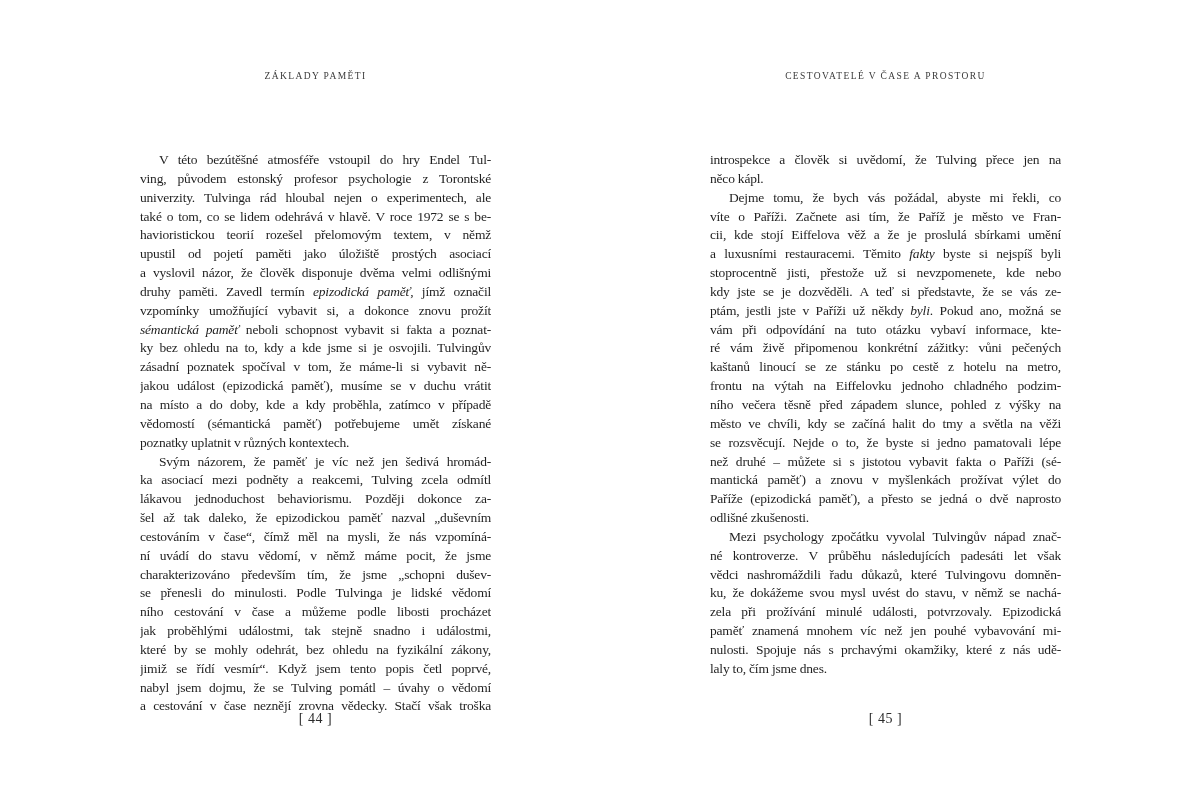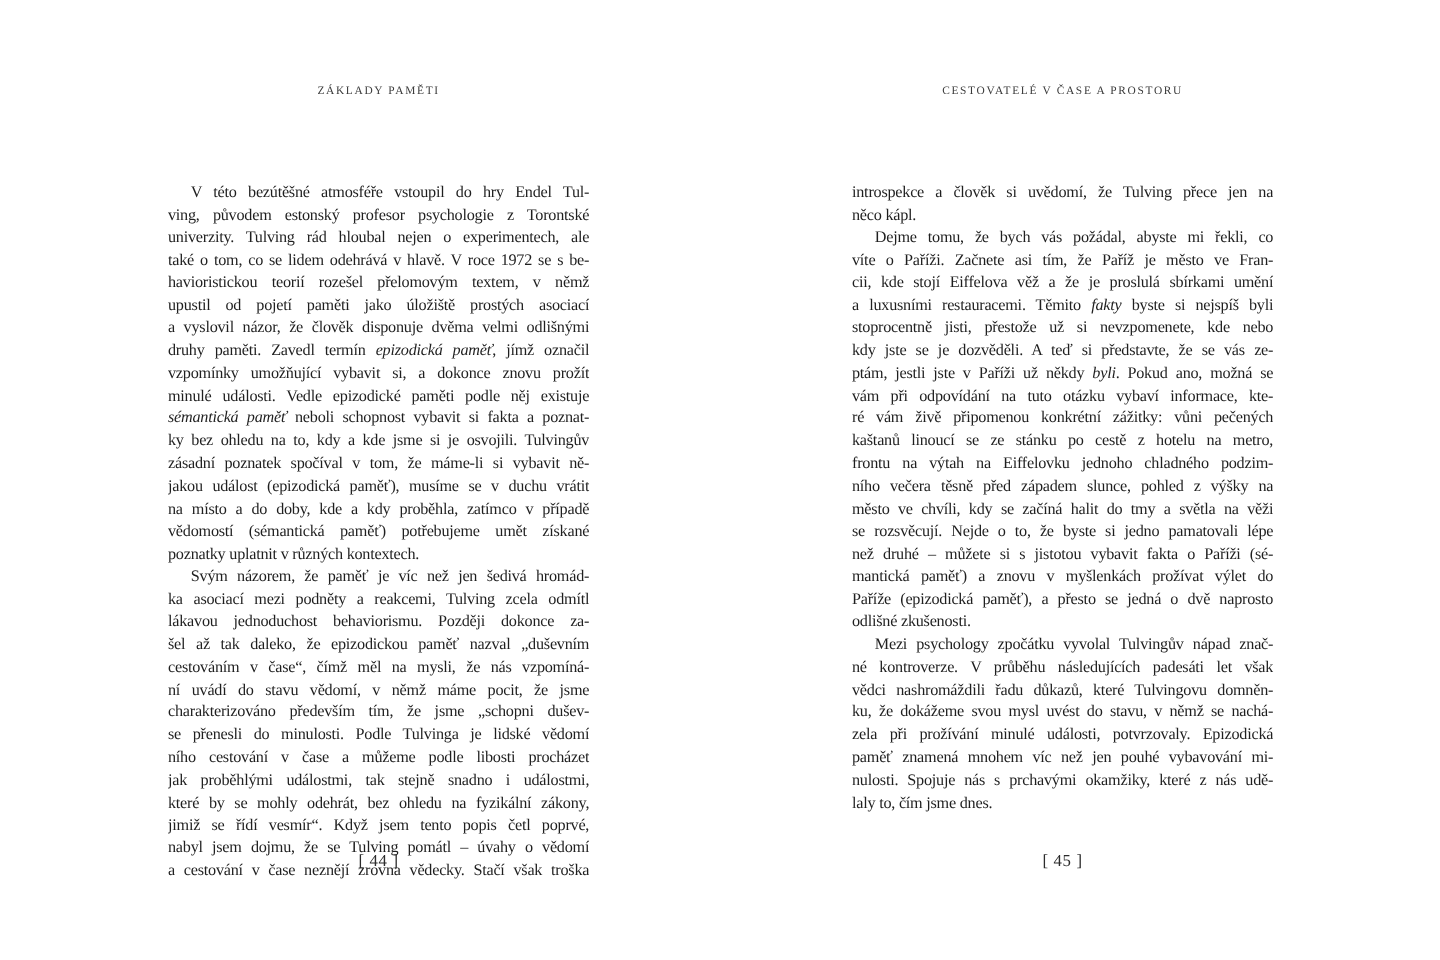--- a/index.html
+++ b/index.html
@@ -73,28 +73,27 @@
 </head>
 <body>
 
 <div class="spread">
 
   <div class="page left">
     <div class="running-head">ZÁKLADY PAMĚTI</div>
     <div class="page-body">
         <div class="line indent"><span>V této bezútěšné atmosféře vstoupil do hry Endel Tul-</span></div>
         <div class="line"><span>ving, původem estonský profesor psychologie z Torontské</span></div>
-        <div class="line"><span>univerzity. Tulving rád hloubal nejen o experimentech, ale</span></div>
+        <div class="line"><span>univerzity. Tulvinga rád hloubal nejen o experimentech, ale</span></div>
         <div class="line"><span>také o tom, co se lidem odehrává v hlavě. V roce 1972 se s be-</span></div>
         <div class="line"><span>havioristickou teorií rozešel přelomovým textem, v němž</span></div>
         <div class="line"><span>upustil od pojetí paměti jako úložiště prostých asociací</span></div>
         <div class="line"><span>a vyslovil názor, že člověk disponuje dvěma velmi odlišnými</span></div>
         <div class="line"><span>druhy paměti. Zavedl termín </span><i>epizodická paměť</i><span>, jímž označil</span></div>
         <div class="line"><span>vzpomínky umožňující vybavit si, a dokonce znovu prožít</span></div>
-        <div class="line"><span>minulé události. Vedle epizodické paměti podle něj existuje</span></div>
         <div class="line"><i>sémantická paměť</i><span> neboli schopnost vybavit si fakta a poznat-</span></div>
         <div class="line"><span>ky bez ohledu na to, kdy a kde jsme si je osvojili. Tulvingův</span></div>
         <div class="line"><span>zásadní poznatek spočíval v tom, že máme-li si vybavit ně-</span></div>
         <div class="line"><span>jakou událost (epizodická paměť), musíme se v duchu vrátit</span></div>
         <div class="line"><span>na místo a do doby, kde a kdy proběhla, zatímco v případě</span></div>
         <div class="line"><span>vědomostí (sémantická paměť) potřebujeme umět získané</span></div>
         <div class="line endline"><span>poznatky uplatnit v různých kontextech.</span></div>
         <div class="line indent"><span>Svým názorem, že paměť je víc než jen šedivá hromád-</span></div>
         <div class="line"><span>ka asociací mezi podněty a reakcemi, Tulving zcela odmítl</span></div>
         <div class="line"><span>lákavou jednoduchost behaviorismu. Později dokonce za-</span></div>

